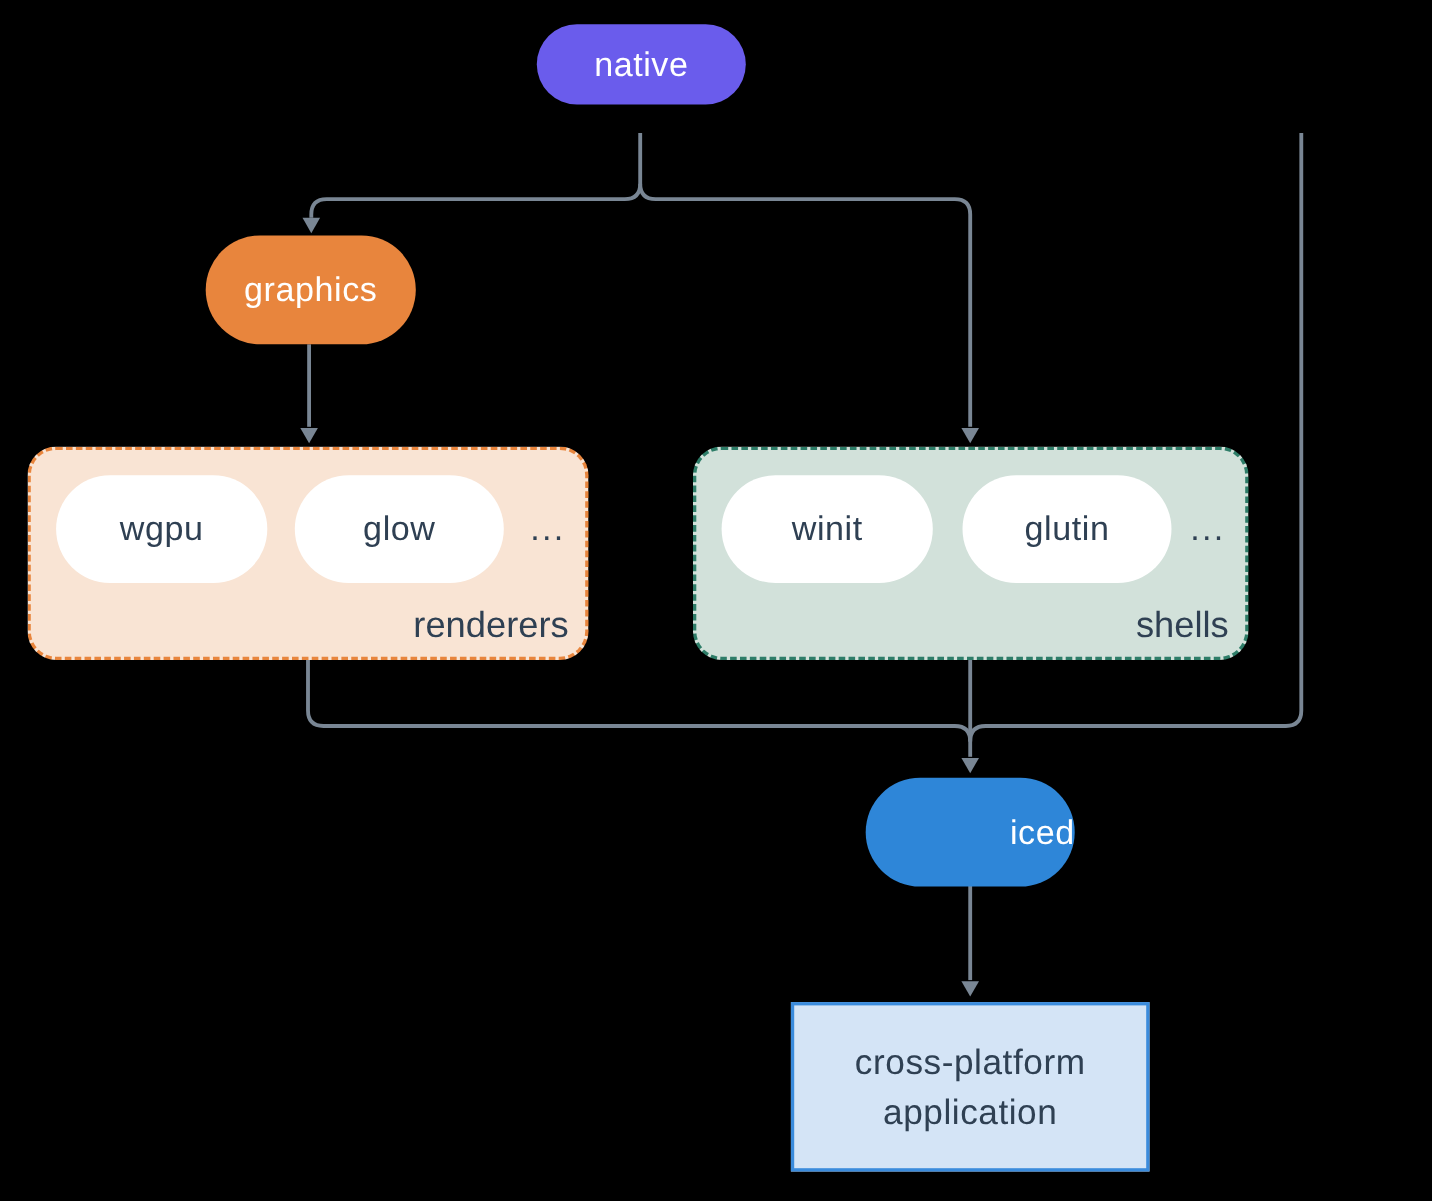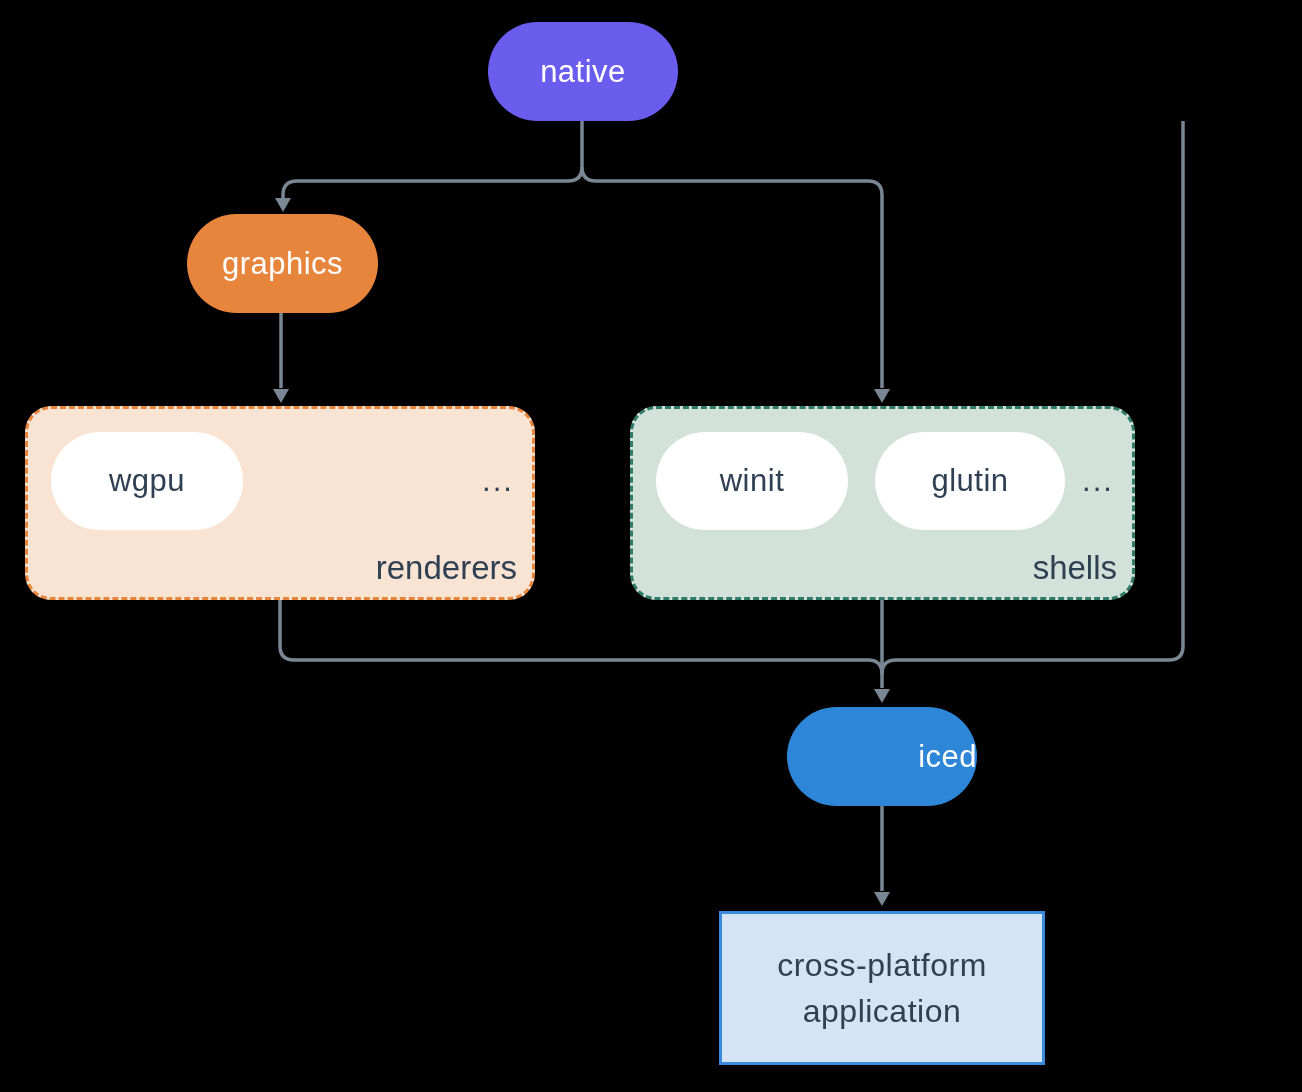--- a/index.html
+++ b/index.html
@@ -73,21 +73,21 @@
     color: var(--dark-text);
   }
   .ellipsis {
     position: absolute;
     top: 23px; height: 98px;
     display: flex; align-items: center; justify-content: center;
     font-size: 31px;
     color: var(--dark-text);
     letter-spacing: 2px;
   }
-  .node-native   { left: 488px; top: 22px;  width: 190px; height: 99px; }
+  .node-native   { left: 488px; top: 22px;  width: 190px; height: 73px; }
   .node-web      { left: 1086px; top: 22px; width: 190px; height: 99px; }
   .node-graphics { left: 187px; top: 214px; width: 191px; height: 99px; }
   .node-iced     { left: 787px; top: 707px; width: 190px; height: 99px; justify-content: flex-end; }
 
   .node-wgpu   { left: 23px;  top: 23px; width: 192px; height: 98px; }
   .node-glow   { left: 240px; top: 23px; width: 190px; height: 98px; }
   .ellipsis-renderers { left: 440px; width: 60px; }
   .node-winit  { left: 23px;  top: 23px; width: 192px; height: 98px; }
   .node-glutin { left: 242px; top: 23px; width: 190px; height: 98px; }
   .ellipsis-shells { left: 435px; width: 60px; }
@@ -140,20 +140,23 @@
 
 
   <div class="pill pill-orange node-graphics">
     <span>graphics</span>
   </div>
 
   <div class="group-box group-renderers">
     <div class="pill pill-white node-wgpu">
       <span>wgpu</span>
     </div>
+    <div class="pill pill-white node-glow">
+      <span>glow</span>
+    </div>
     <div class="ellipsis ellipsis-renderers">...</div>
     <div class="group-label">renderers</div>
   </div>
 
   <div class="group-box group-shells">
     <div class="pill pill-white node-winit">
       <span>winit</span>
     </div>
     <div class="pill pill-white node-glutin">
       <span>glutin</span>

